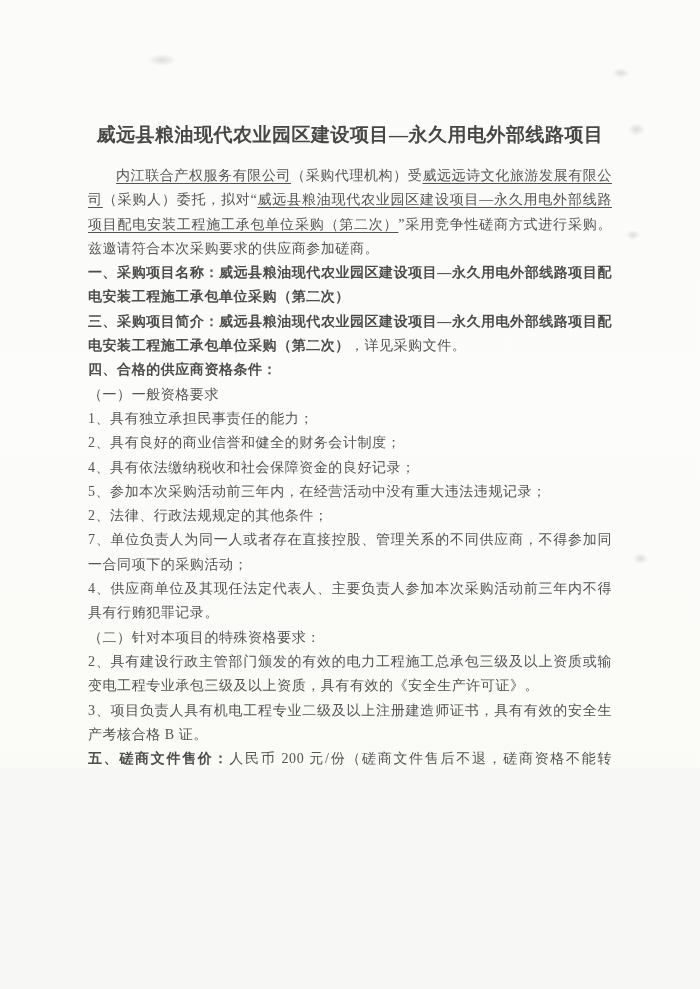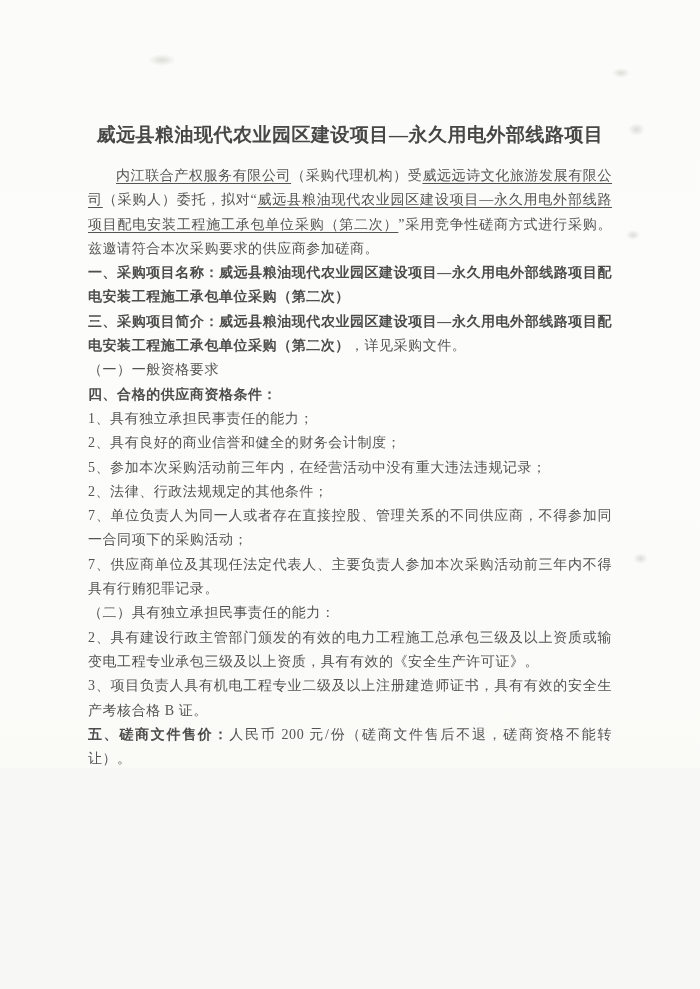--- a/index.html
+++ b/index.html
@@ -64,27 +64,28 @@
 
   <div class="doc-title">
     <div>威远县粮油现代农业园区建设项目—永久用电外部线路项目</div>
   </div>
 
   <div class="doc-body">
 
   <p class="para indent"><span class="run-underline">内江联合产权服务有限公司</span><span>（采购代理机构）受</span><span class="run-underline">威远远诗文化旅游发展有限公司</span><span>（采购人）委托，拟对“</span><span class="run-underline">威远县粮油现代农业园区建设项目—永久用电外部线路项目配电安装工程施工承包单位采购（第二次）</span><span>”采用竞争性磋商方式进行采购。兹邀请符合本次采购要求的供应商参加磋商。</span></p>
       <p class="para"><span class="run-bold">一、采购项目名称：威远县粮油现代农业园区建设项目—永久用电外部线路项目配电安装工程施工承包单位采购（第二次）</span></p>
       <p class="para"><span class="run-bold">三、采购项目简介：威远县粮油现代农业园区建设项目—永久用电外部线路项目配电安装工程施工承包单位采购（第二次）</span><span>，详见采购文件。</span></p>
+      <p class="para"><span class="run-bold">四、合格的供应商资格条件：</span></p>
       <p class="para"><span>（一）一般资格要求</span></p>
-      <p class="para"><span class="run-bold">四、合格的供应商资格条件：</span></p>
       <p class="para"><span>1、具有独立承担民事责任的能力；</span></p>
       <p class="para"><span>2、具有良好的商业信誉和健全的财务会计制度；</span></p>
+      <p class="para"><span>4、具有依法缴纳税收和社会保障资金的良好记录；</span></p>
       <p class="para"><span>5、参加本次采购活动前三年内，在经营活动中没有重大违法违规记录；</span></p>
       <p class="para"><span>2、法律、行政法规规定的其他条件；</span></p>
       <p class="para"><span>7、单位负责人为同一人或者存在直接控股、管理关系的不同供应商，不得参加同一合同项下的采购活动；</span></p>
-      <p class="para"><span>7、供应商单位及其现任法定代表人、主要负责人参加本次采购活动前三年内不得具有行贿犯罪记录。</span></p>
-      <p class="para"><span>（二）具有独立承担民事责任的能力：</span></p>
+      <p class="para"><span>4、供应商单位及其现任法定代表人、主要负责人参加本次采购活动前三年内不得具有行贿犯罪记录。</span></p>
+      <p class="para"><span>（二）针对本项目的特殊资格要求：</span></p>
       <p class="para"><span>2、具有建设行政主管部门颁发的有效的电力工程施工总承包三级及以上资质或输变电工程专业承包三级及以上资质，具有有效的《安全生产许可证》。</span></p>
       <p class="para"><span>3、项目负责人具有机电工程专业二级及以上注册建造师证书，具有有效的安全生产考核合格 B 证。</span></p>
       <p class="para"><span class="run-bold">五、磋商文件售价：</span><span>人民币 200 元/份（磋商文件售后不退，磋商资格不能转让）。</span></p>
     </div>
 
 </div>
 
 </body></html>

